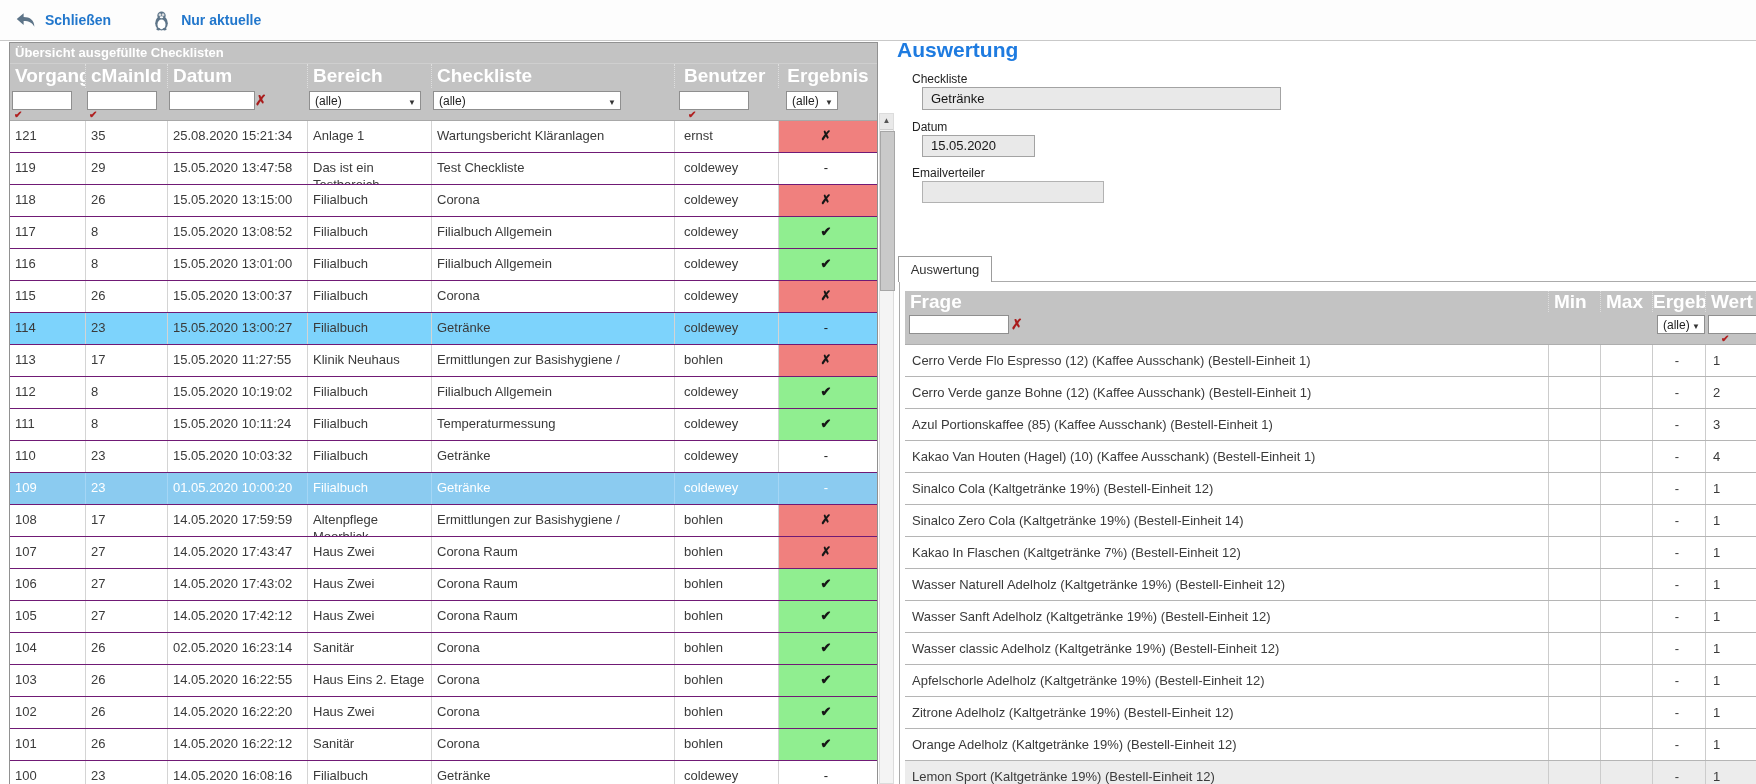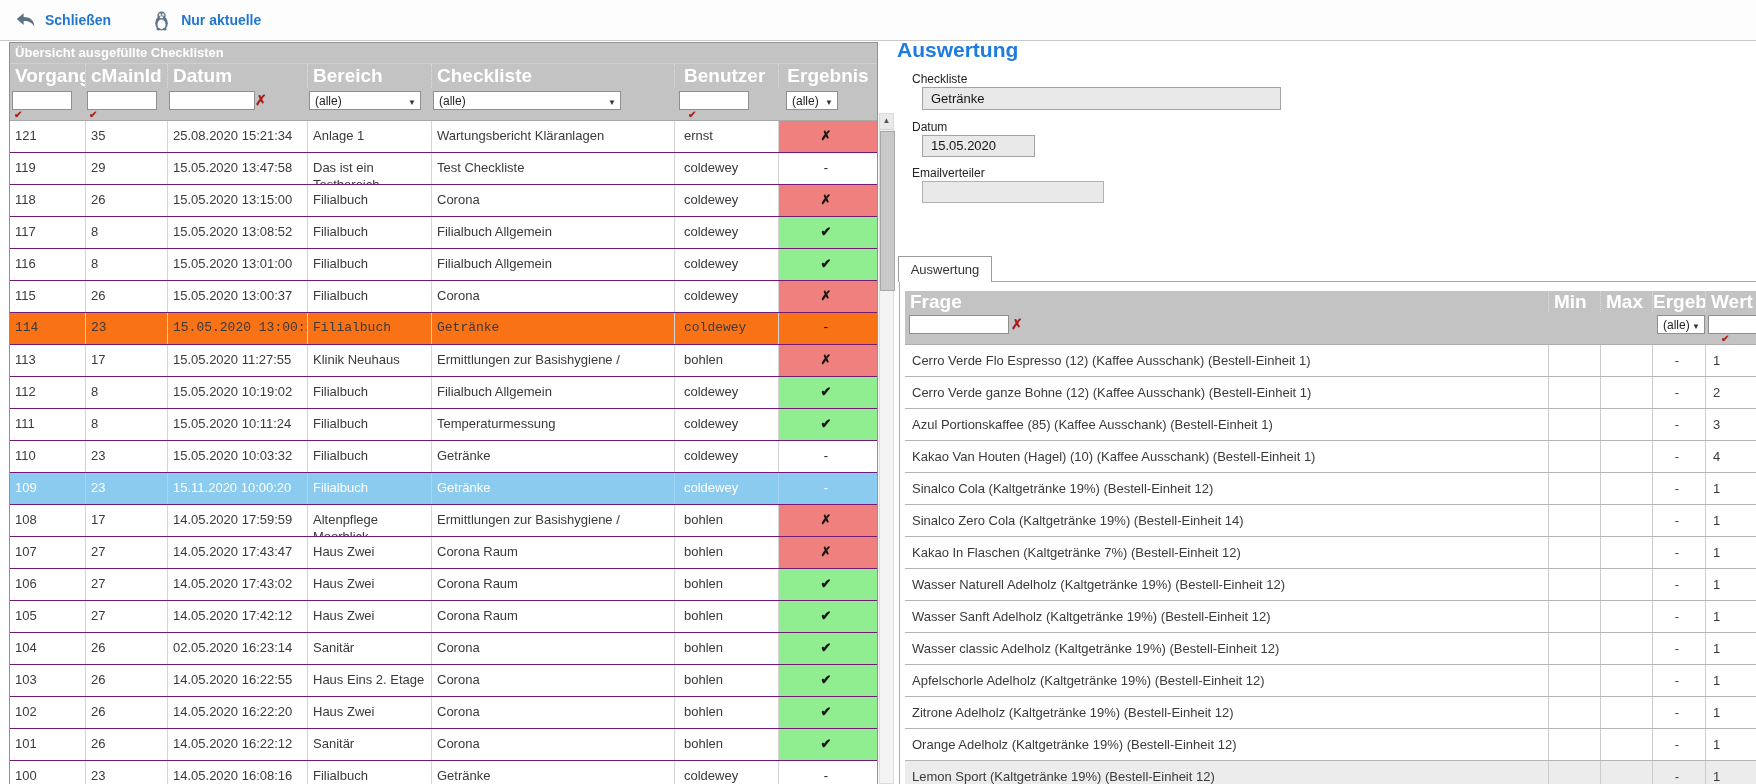--- a/index.html
+++ b/index.html
@@ -34,21 +34,21 @@
   .lt-cell{box-sizing:border-box;font-size:13px;color:#3a3a3a;line-height:17px;
            padding:6px 4px 0 5px;overflow:hidden;border-left:1px solid #d4d4d4;height:31px;}
   .lt-cell:first-child{border-left:none;}
   .c0{width:75px;}.c1{width:82px;}.c2{width:140px;white-space:nowrap;}
   .c3{width:124px;}.c4{width:243px;}.c5{width:104px;padding-left:9px;}
   .c6{width:99px;text-align:center;padding-left:0;}
   .res{font-weight:bold;color:#161616;}
   .res.fail{background:#f0807e;}
   .res.ok{background:#90ee90;}
   .res.none{font-weight:normal;}
-  .lt-row.muted{background:#f97316;font-family:Liberation Mono, monospace;}
+  .lt-row.muted{background:#7dd3fc;}
   .lt-row.selected{background:#8bcbf0;}
   .lt-row.selected .lt-cell{color:#fff;border-left-color:#a5d6f5;}
   .lt-row.selected .res{color:#fff;}
   
   .sb{position:absolute;left:879px;top:113px;width:15px;height:671px;background:#f4f4f4;
       border:1px solid #dcdcdc;box-sizing:border-box;}
   .sb-up{height:15px;background:#e9e9e9;border-bottom:1px solid #cfcfcf;text-align:center;
          font-size:8px;color:#555;line-height:14px;cursor:pointer;}
   .sb-thumb{position:absolute;left:0;top:17px;width:13px;height:158px;background:#c9c9c9;
             border:1px solid #a6a6a6;cursor:pointer;}
@@ -238,21 +238,21 @@
         <div class="lt-cell c1">23</div>
         <div class="lt-cell c2">15.05.2020 10:03:32</div>
         <div class="lt-cell c3">Filialbuch</div>
         <div class="lt-cell c4">Getränke</div>
         <div class="lt-cell c5">coldewey</div>
         <div class="lt-cell c6 res none">-</div>
       </div>
       <div class="lt-row selected">
         <div class="lt-cell c0">109</div>
         <div class="lt-cell c1">23</div>
-        <div class="lt-cell c2">15.11.2020 10:00:20</div>
+        <div class="lt-cell c2">01.05.2020 10:00:20</div>
         <div class="lt-cell c3">Filialbuch</div>
         <div class="lt-cell c4">Getränke</div>
         <div class="lt-cell c5">coldewey</div>
         <div class="lt-cell c6 res none">-</div>
       </div>
       <div class="lt-row normal">
         <div class="lt-cell c0">108</div>
         <div class="lt-cell c1">17</div>
         <div class="lt-cell c2">14.05.2020 17:59:59</div>
         <div class="lt-cell c3">Altenpflege Moorblick</div>

